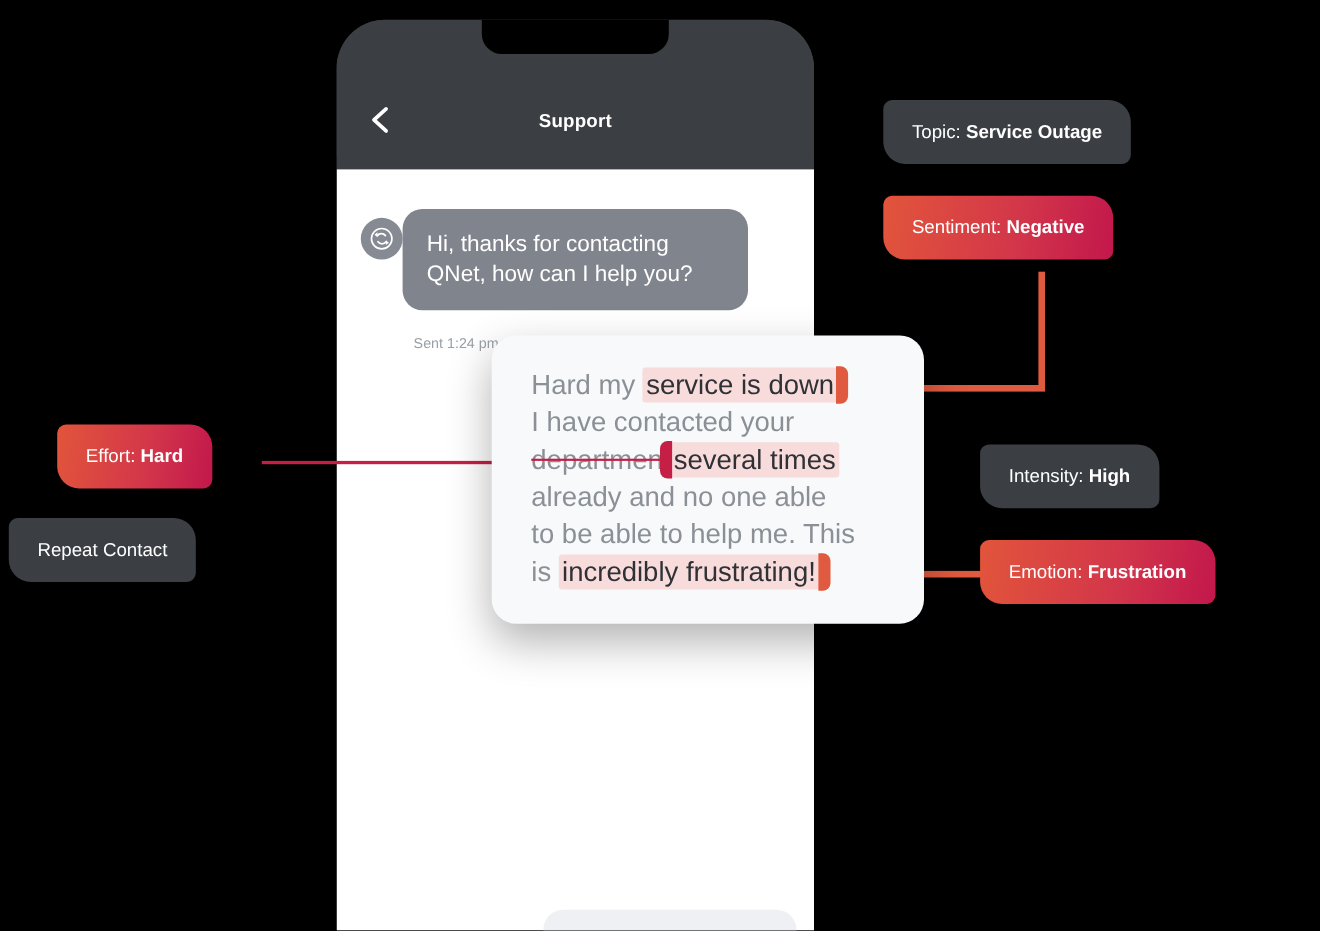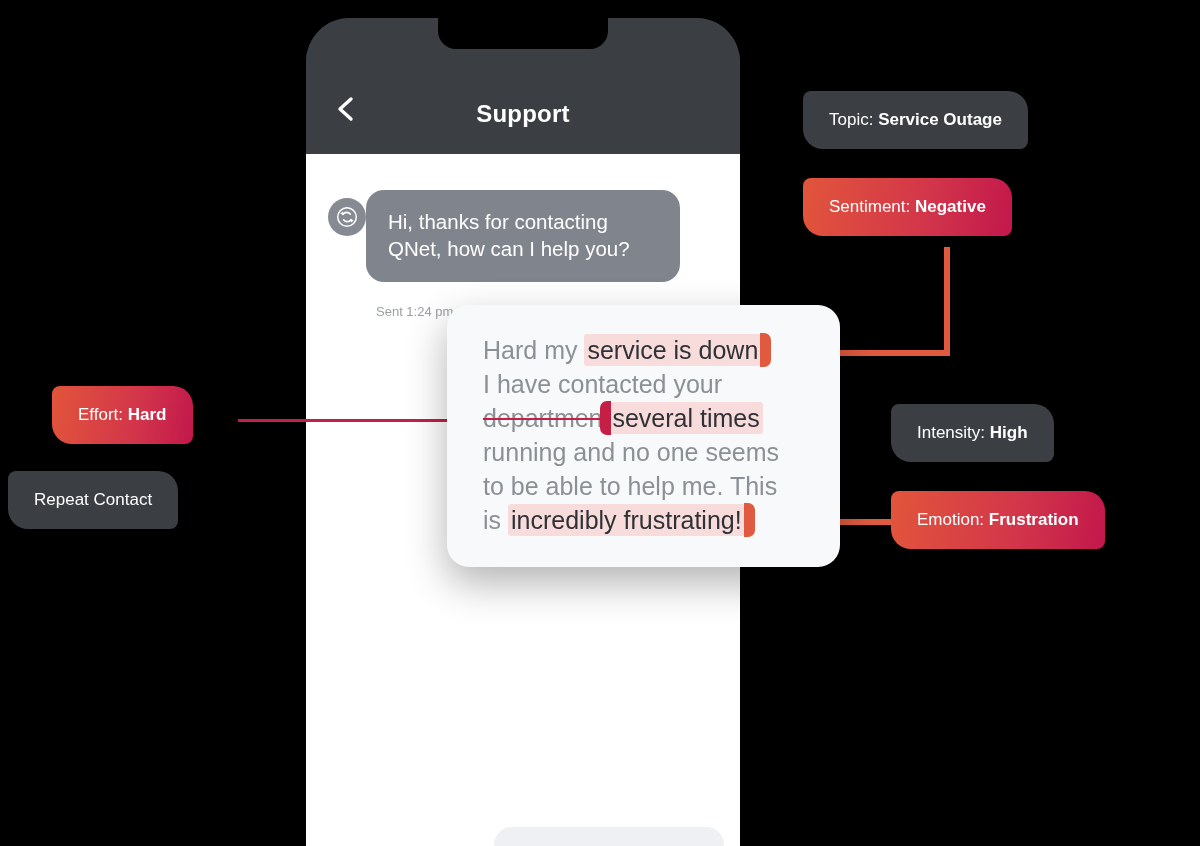--- a/index.html
+++ b/index.html
@@ -58,21 +58,21 @@
     z-index: 5;
     cursor: pointer;
   }
   #header-title {
     position: absolute;
     left: 0;
     top: 82px;
     width: 100%;
     text-align: center;
     color: #ffffff;
-    font-size: 24px;
+    font-size: 17px;
     font-weight: bold;
     z-index: 5;
     letter-spacing: 0.2px;
   }
 
   #phone-screen {
     position: absolute;
     left: 0;
     top: 124px;
     width: 100%;
@@ -258,21 +258,21 @@
 
   <div class="conn conn-orange" style="left:810px; top:519px; width:84px; height:6px;"></div>
 
   <div class="conn conn-crimson" style="left:238px; top:419px; width:390px; height:3px;"></div>
 
   <div id="customer-card">
     <div id="customer-text">
       <span>Hard my </span><span class="hl"><span>service is down</span><span class="marker marker-right marker-orange"></span></span><span class="hl-plain">,</span><br>
       <span>I have contacted your</span><br>
       <span style="text-decoration: line-through; text-decoration-color:#c51f45;">department</span><span class="hl"><span class="marker marker-left marker-crimson"></span><span>several times</span></span><br>
-      <span>running and no one seems</span><br>
+      <span>already and no one able</span><br>
       <span>to be able to help me. This</span><br>
       <span>is </span><span class="hl"><span>incredibly frustrating!</span><span class="marker marker-right marker-orange"></span></span>
     </div>
   </div>
 
   <div class="badge badge-dark" id="badge-topic">
     <span>Topic: </span><b>Service Outage</b>
   </div>
 
   <div class="badge badge-grad" id="badge-sentiment">

